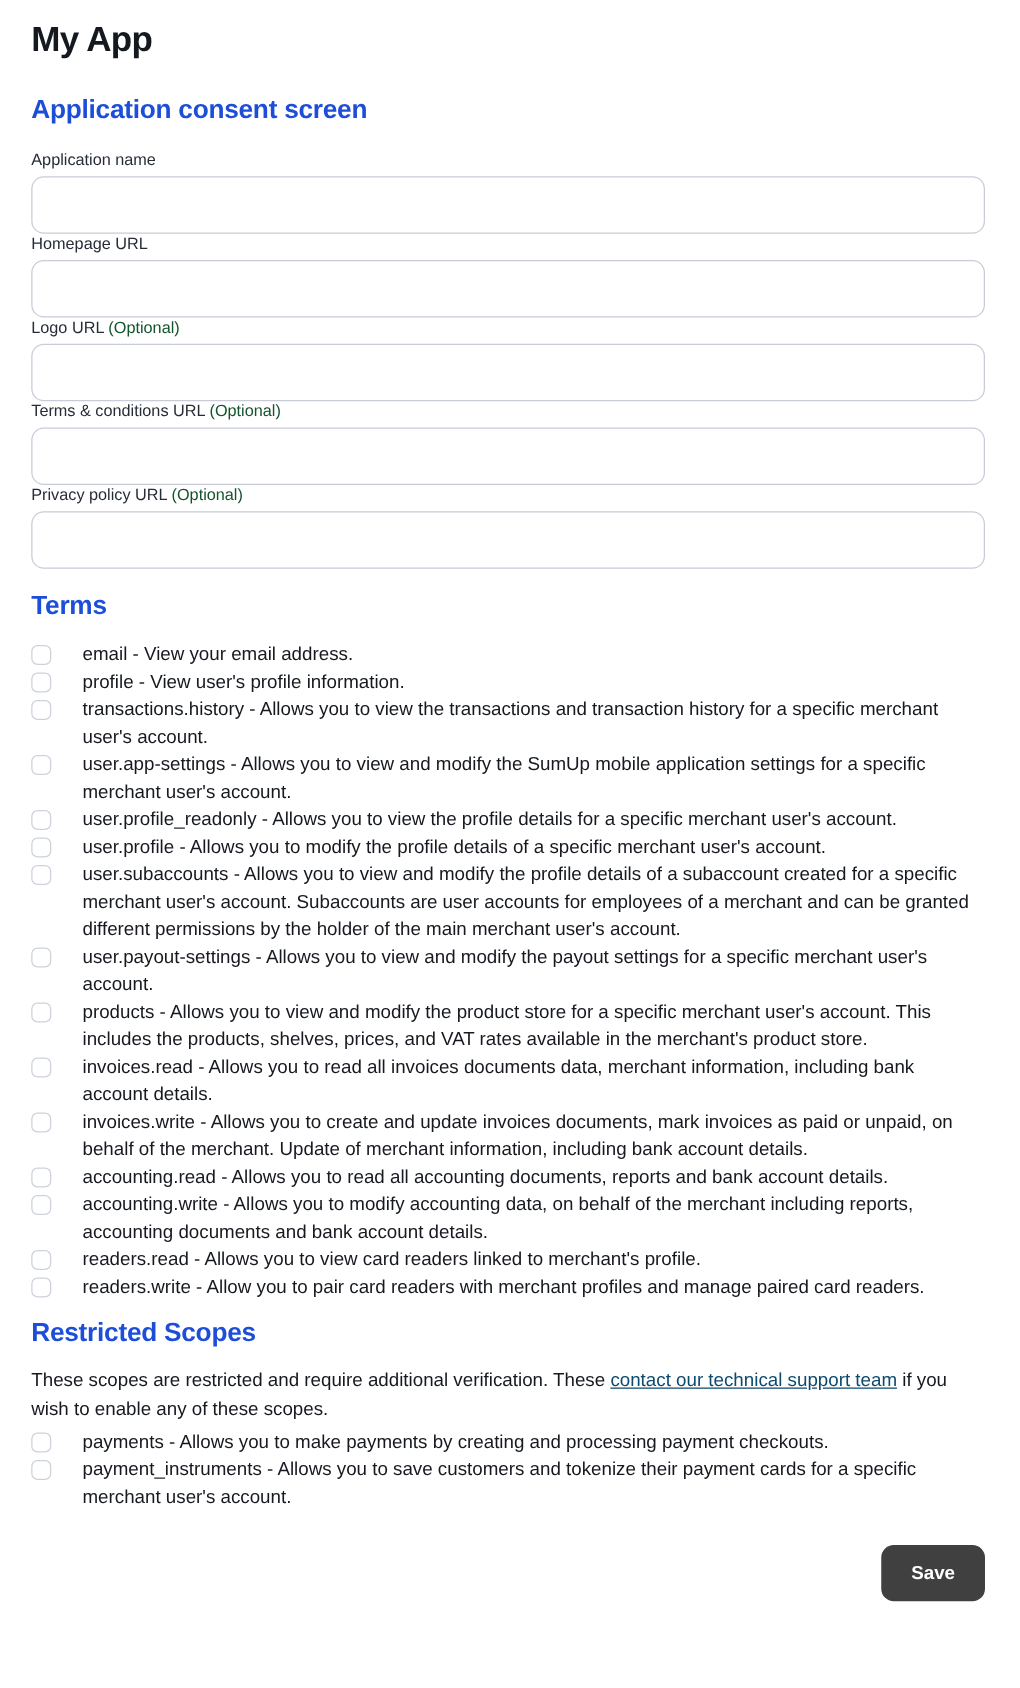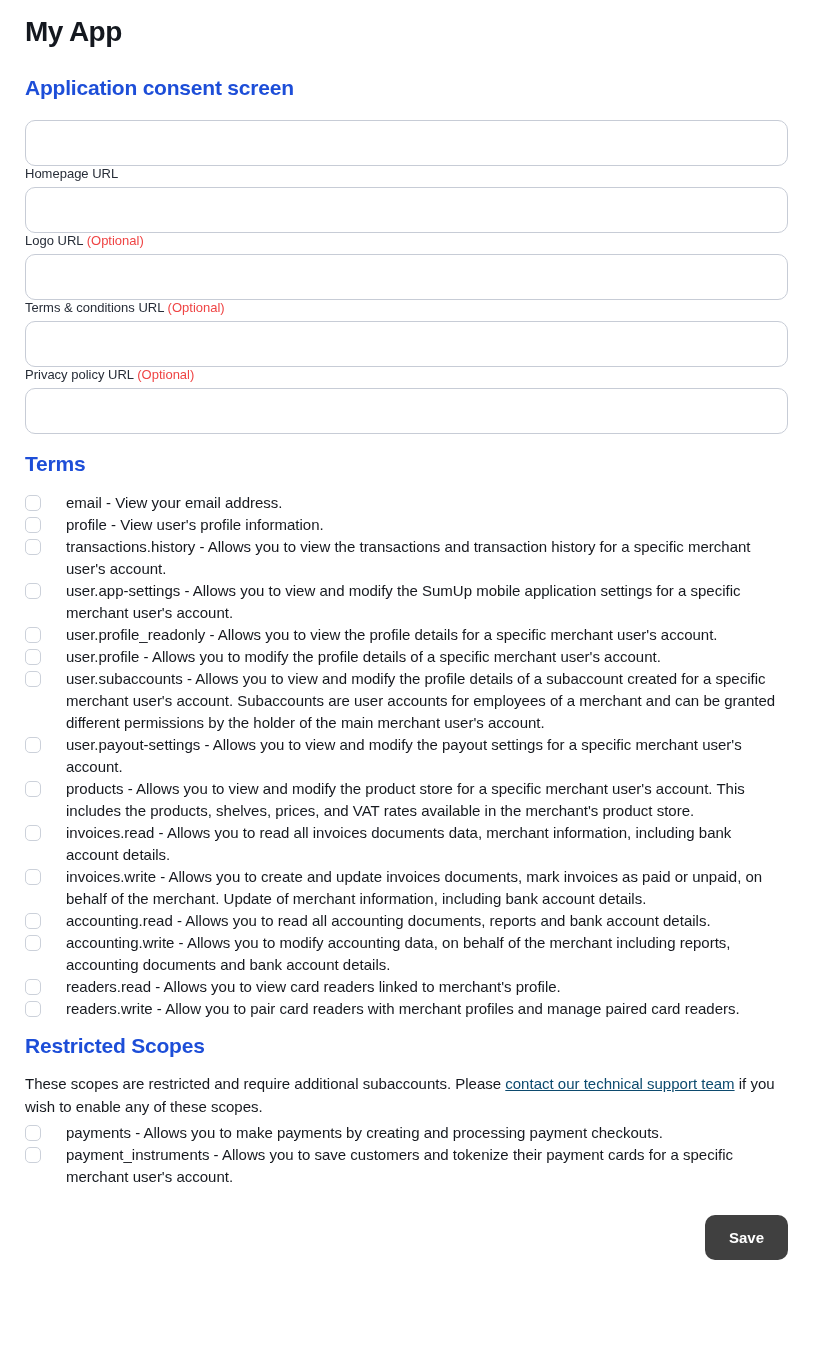--- a/index.html
+++ b/index.html
@@ -33,21 +33,21 @@
   .restricted-heading { margin-top: 14px; }
 
   .field-group { }
   .field-group:first-of-type { margin-top: 20px; }
   .field-label {
     font-size: 13px;
     color: #272d38;
     display: block;
     margin-bottom: 6px;
   }
-  .optional-suffix { color: #ef4444; }
+  .optional-suffix { color: #14532d; }
   .text-input {
     display: block;
     width: 100%;
     height: 46px;
     border: 1px solid #c7ccd6;
     border-radius: 10px;
     background: #ffffff;
     font-family: "Liberation Sans", sans-serif;
     font-size: 15px;
     color: #16191f;
@@ -110,20 +110,21 @@
 </head>
 <body>
 
 <div class="page">
 
   <h1 class="app-title">My App</h1>
 
   <h2 class="section-heading consent-heading">Application consent screen</h2>
 
   <div class="field-group">
+    <label class="field-label"><span>Application name</span></label>
     <input class="text-input" type="text" value="" style="">
   </div>
 
   <div class="field-group">
     <label class="field-label"><span>Homepage URL</span></label>
     <input class="text-input" type="text" value="" style="">
   </div>
 
   <div class="field-group">
     <label class="field-label"><span>Logo URL</span> <span class="optional-suffix">(Optional)</span></label>
@@ -200,21 +201,21 @@
         <span class="scope-label">readers.read - Allows you to view card readers linked to merchant's profile.</span>
       </div>
       <div class="scope-item">
         <span class="checkbox" role="checkbox" aria-checked="false"></span>
         <span class="scope-label">readers.write - Allow you to pair card readers with merchant profiles and manage paired card readers.</span>
       </div>
     </div>
 
   <h2 class="section-heading restricted-heading">Restricted Scopes</h2>
 
-  <p class="restricted-intro"><span>These scopes are restricted and require additional subaccounts. Please </span><a class="support-link">contact our technical support team</a><span> if you wish to enable any of these scopes.</span></p>
+  <p class="restricted-intro"><span>These scopes are restricted and require additional verification. These </span><a class="support-link">contact our technical support team</a><span> if you wish to enable any of these scopes.</span></p>
 
   <div class="scope-list restricted" id="restricted-scope-list">
       <div class="scope-item">
         <span class="checkbox" role="checkbox" aria-checked="false"></span>
         <span class="scope-label">payments - Allows you to make payments by creating and processing payment checkouts.</span>
       </div>
       <div class="scope-item">
         <span class="checkbox" role="checkbox" aria-checked="false"></span>
         <span class="scope-label">payment_instruments - Allows you to save customers and tokenize their payment cards for a specific merchant user's account.</span>
       </div>

